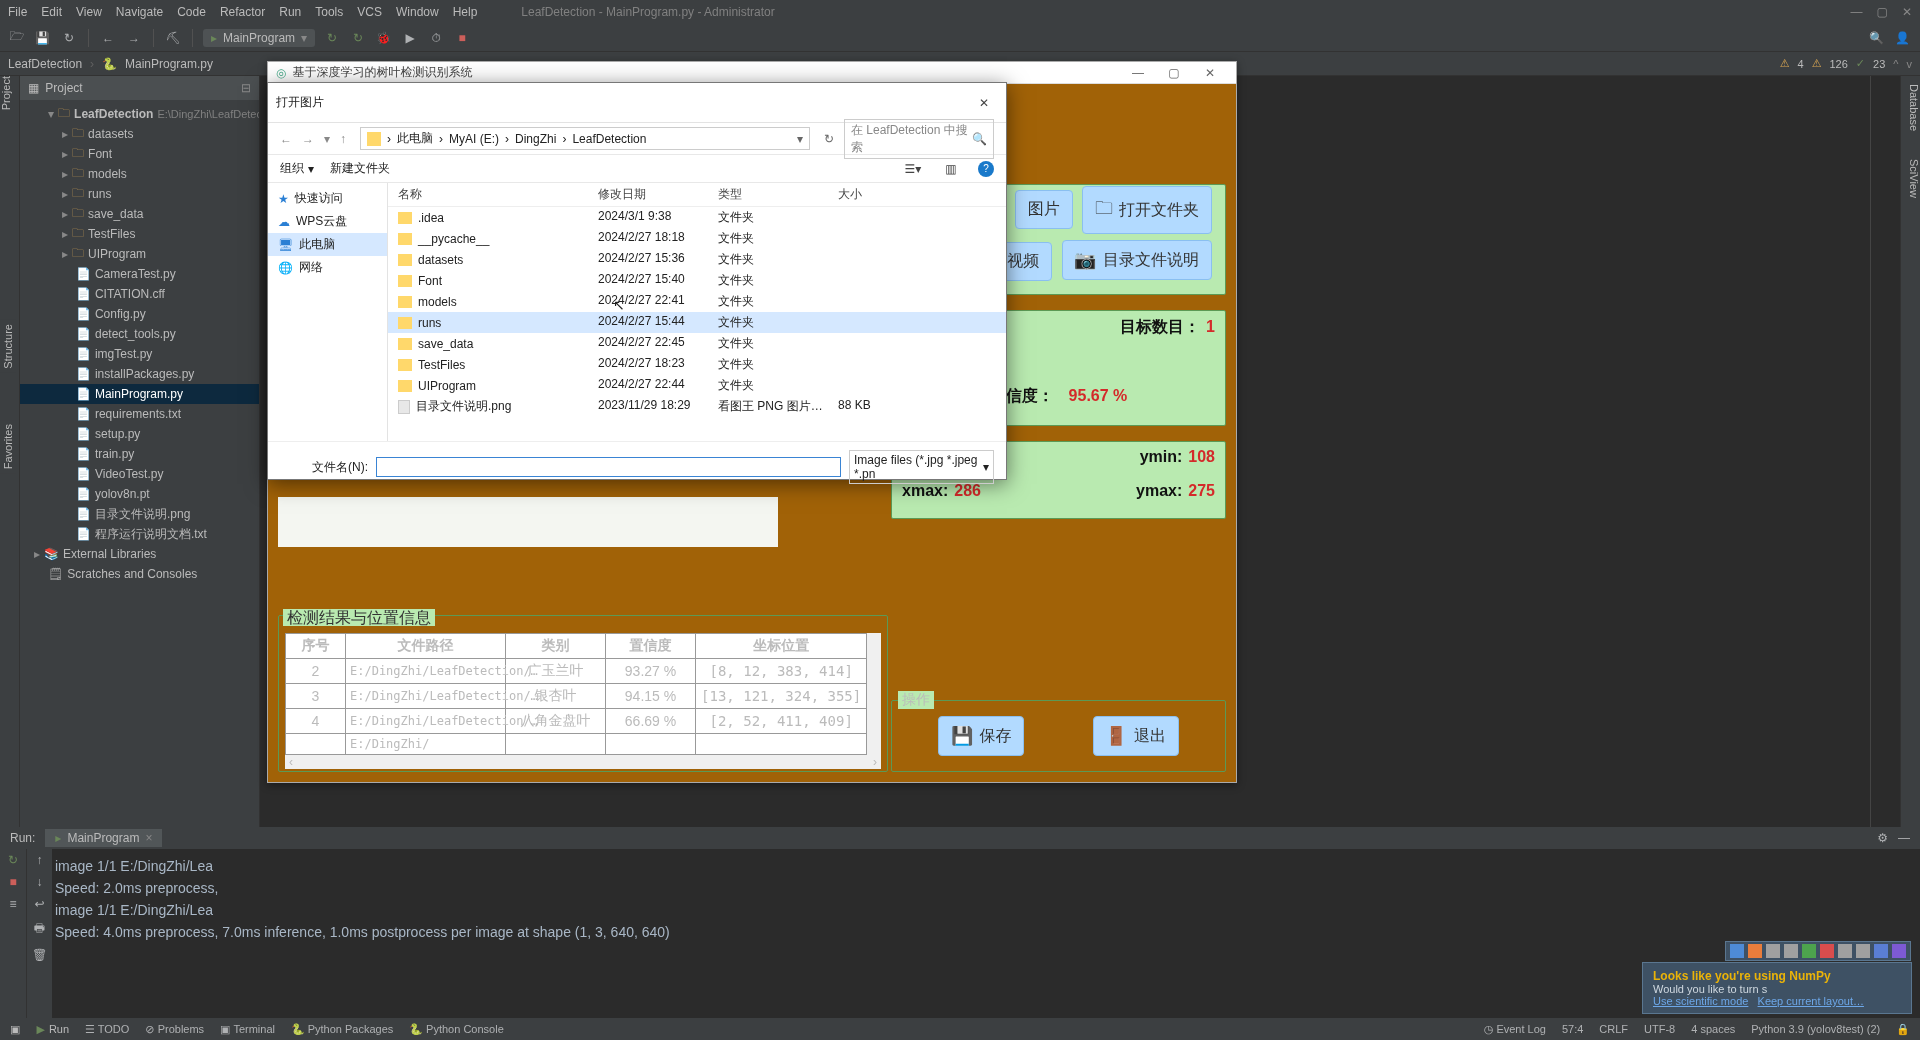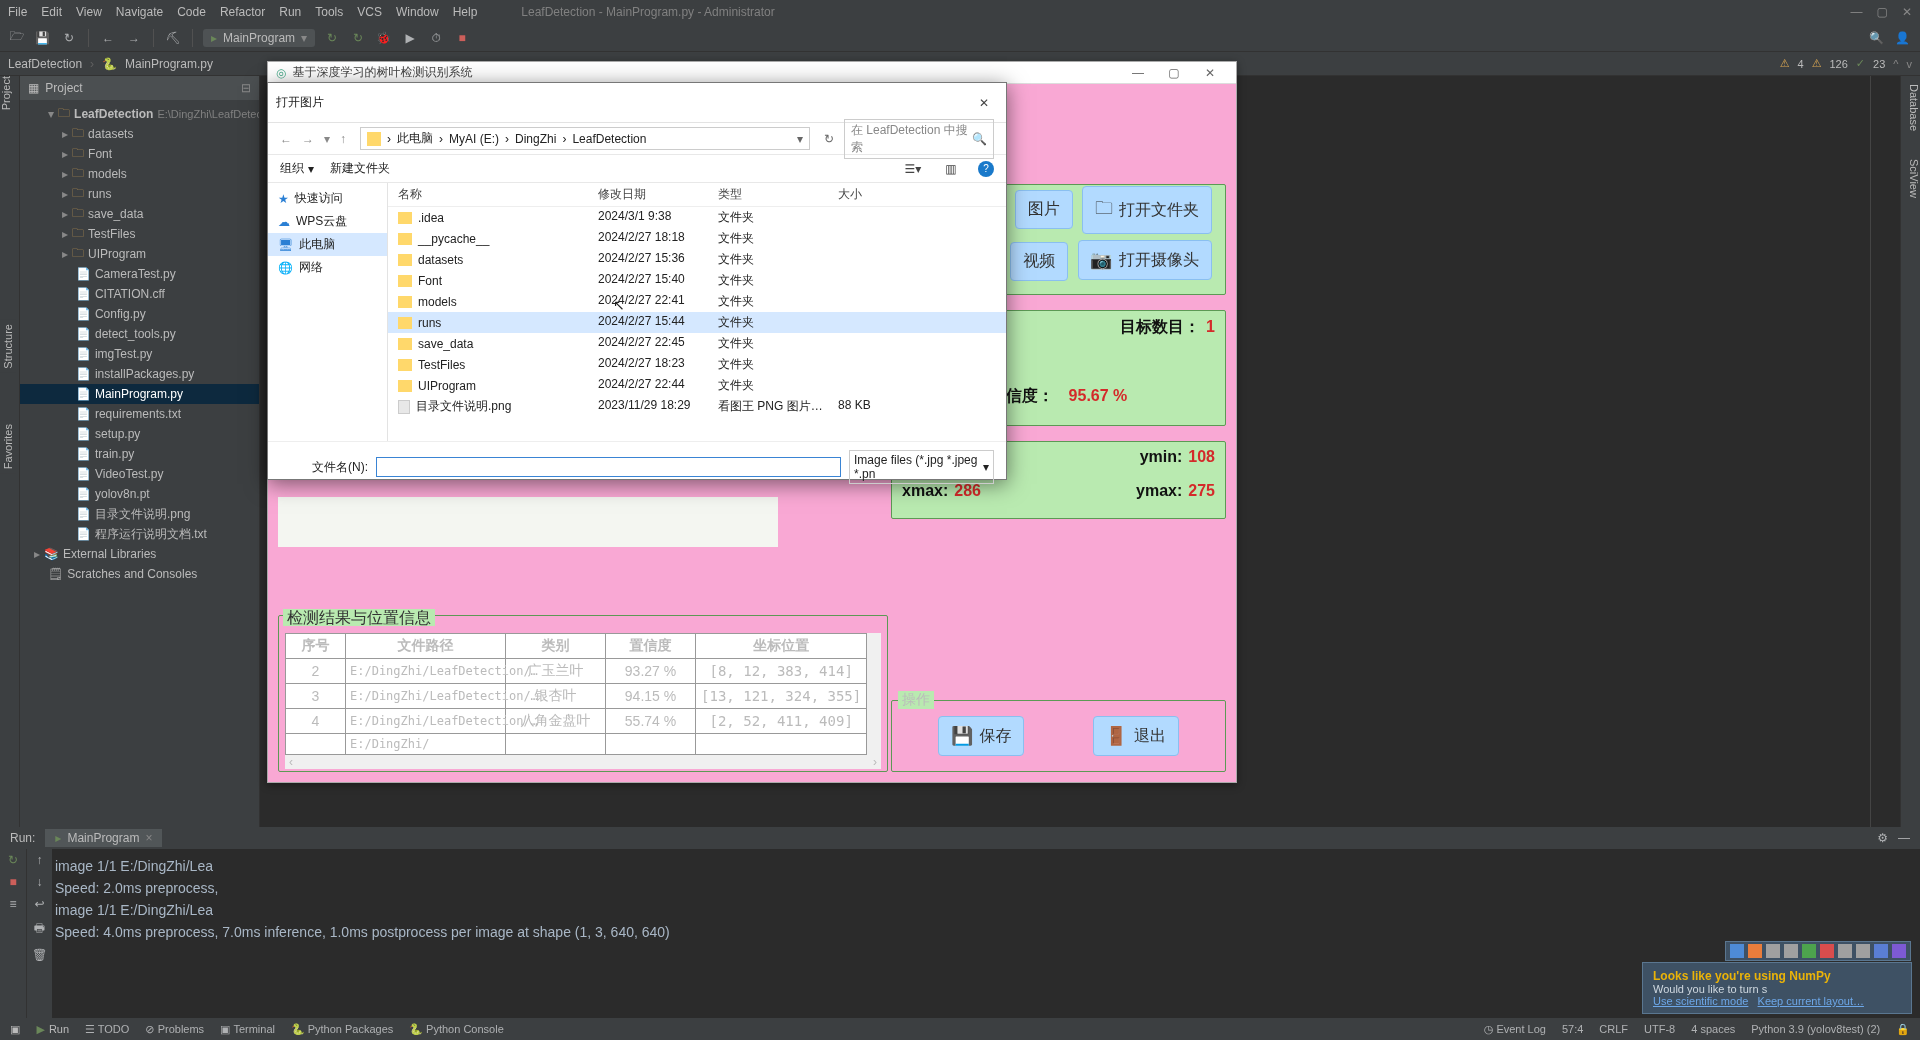--- a/index.html
+++ b/index.html
@@ -50,21 +50,21 @@
 .tree .dim { color: #808080; }
 
 
 .editor { flex: 1; background: #2b2b2b; position: relative; }
 
 
 .app-dialog { position: absolute; top: 61px; left: 267px; width: 970px; height: 722px; background: #ffffff; border: 1px solid #aaa; box-shadow: 0 2px 8px rgba(0,0,0,0.4); }
 .app-dialog .titlebar { height: 22px; background: #fff; display: flex; align-items: center; padding: 0 8px; border-bottom: 1px solid #ddd; color: #444; font-size: 12px; }
 .app-dialog .titlebar .spacer { flex: 1; }
 .app-dialog .titlebar .winbtn { width: 36px; text-align: center; color: #666; }
-.app-body { background: #f9a8d4; height: calc(100% - 22px); padding: 26px; position: relative; }
+.app-body { background: #a16207; height: calc(100% - 22px); padding: 26px; position: relative; }
 
 
 .act-panel { position: absolute; top: 100px; right: 10px; width: 335px; }
 .act-group { border: 1px solid #5c9955; border-radius: 2px; padding: 10px; margin-bottom: 15px; background: #b9eab0; }
 .act-group .inner { margin-top: -12px; }
 .blue-btn { background: #b2daff; border: 1px solid #8abff0; border-radius: 4px; padding: 8px 12px; display: inline-flex; align-items: center; gap: 6px; font-size: 16px; color: #333; margin: 3px; }
 .blue-btn .bi { font-size: 18px; }
 .info-row { font-size: 16px; color: #111; margin: 8px 0; font-weight: bold; }
 .info-row .val { color: #d42a2a; margin-left: 6px; }
 .info-cols { display: flex; justify-content: space-between; }
@@ -293,21 +293,21 @@
             </span>
           <span class="blue-btn">
               <span class="bi">🗀</span>
               <span>打开文件夹</span>
             </span><br>
           <span class="blue-btn">
               <span>视频</span>
             </span>
           <span class="blue-btn">
               <span class="bi">📷</span>
-              <span>打开摄像头</span>
+              <span>目录文件说明</span>
             </span>
         </div>
       </div>
 
       <div class="act-group">
         <div class="inner">
           <div class="info-cols">
             <div class="info-row"><span class="val">4 s</span></div>
             <div class="info-row"><span>目标数目：</span><span class="val">1</span></div>
           </div>
@@ -367,21 +367,21 @@
                 <td>3</td>
                 <td class="path">E:/DingZhi/LeafDetection/…</td>
                 <td>银杏叶</td>
                 <td>94.15 %</td>
                 <td class="mono">[13, 121, 324, 355]</td>
               </tr>
               <tr>
                 <td>4</td>
                 <td class="path">E:/DingZhi/LeafDetection/…</td>
                 <td>八角金盘叶</td>
-                <td>55.74 %</td>
+                <td>66.69 %</td>
                 <td class="mono">[2, 52, 411, 409]</td>
               </tr>
               <tr>
                 <td></td>
                 <td class="path">E:/DingZhi/</td>
                 <td></td>
                 <td></td>
                 <td></td>
               </tr>
             </tbody>

